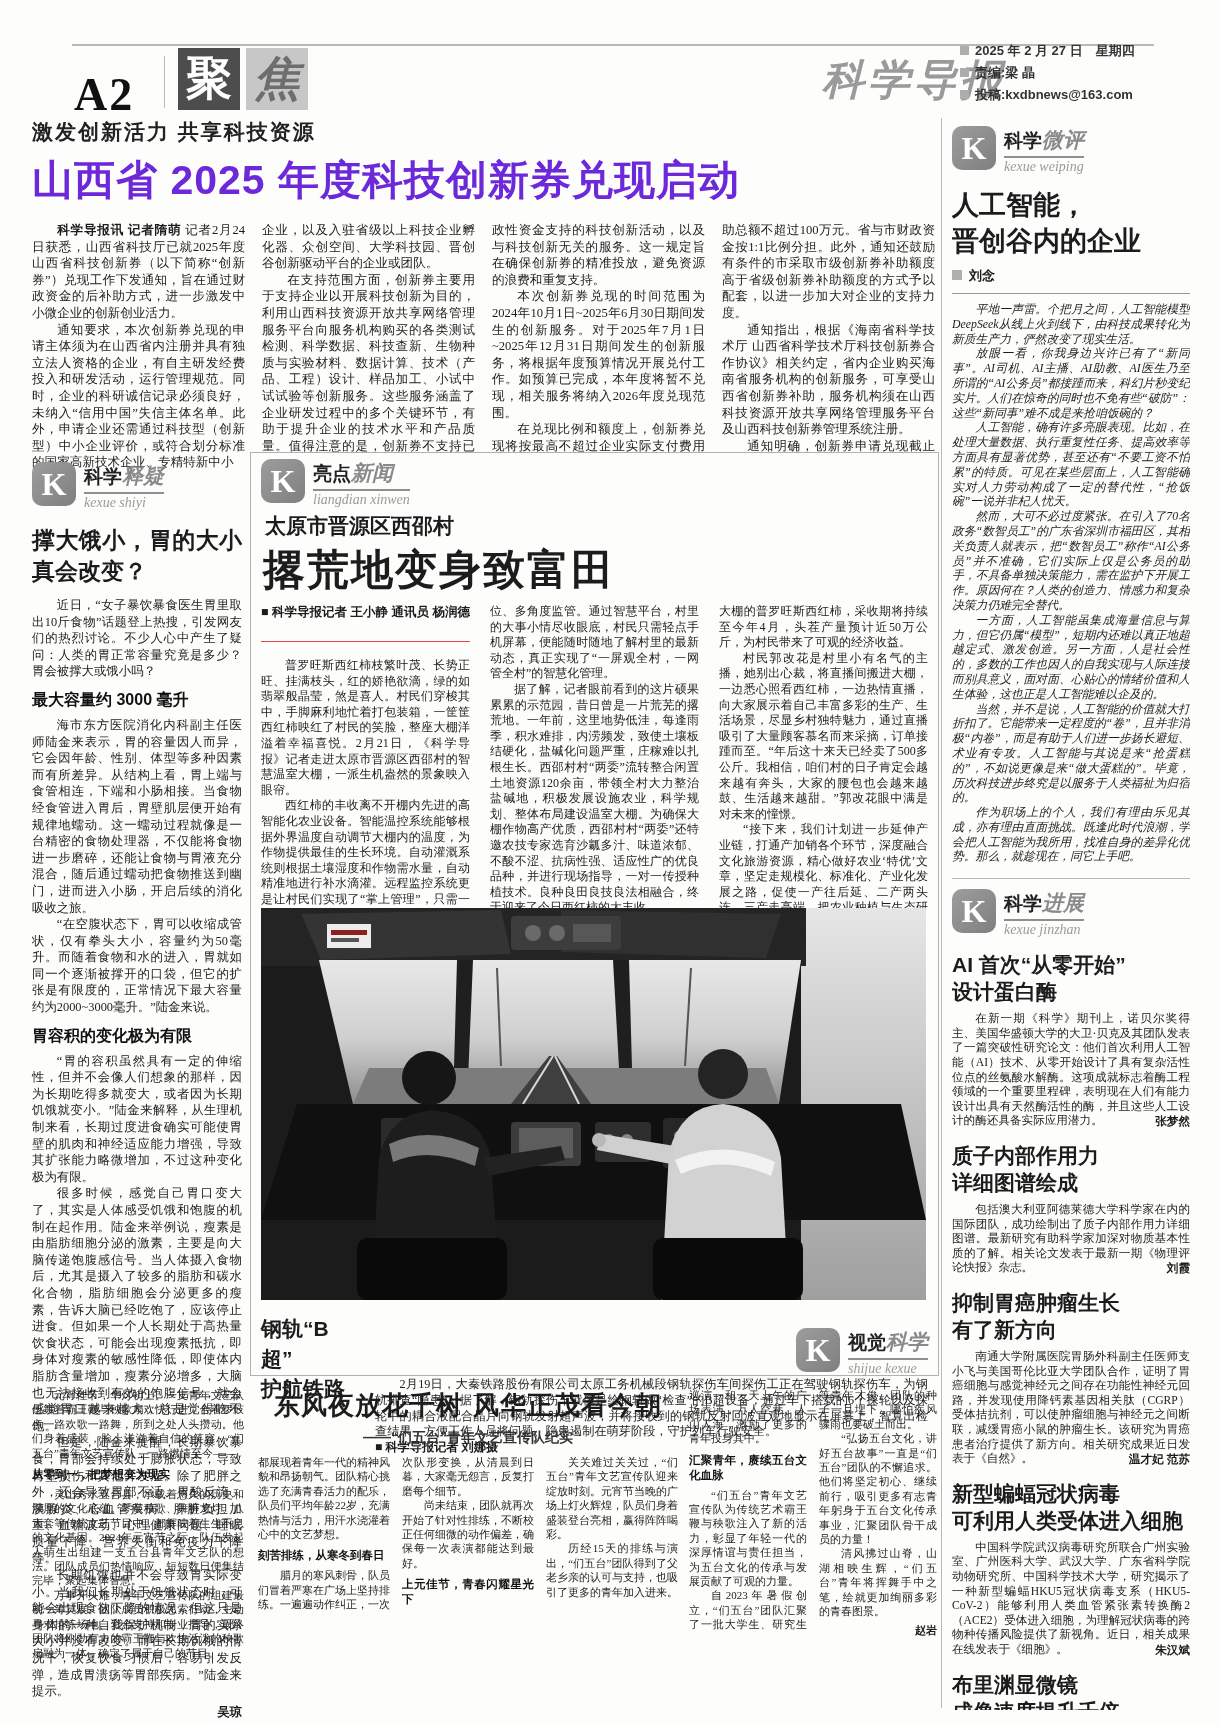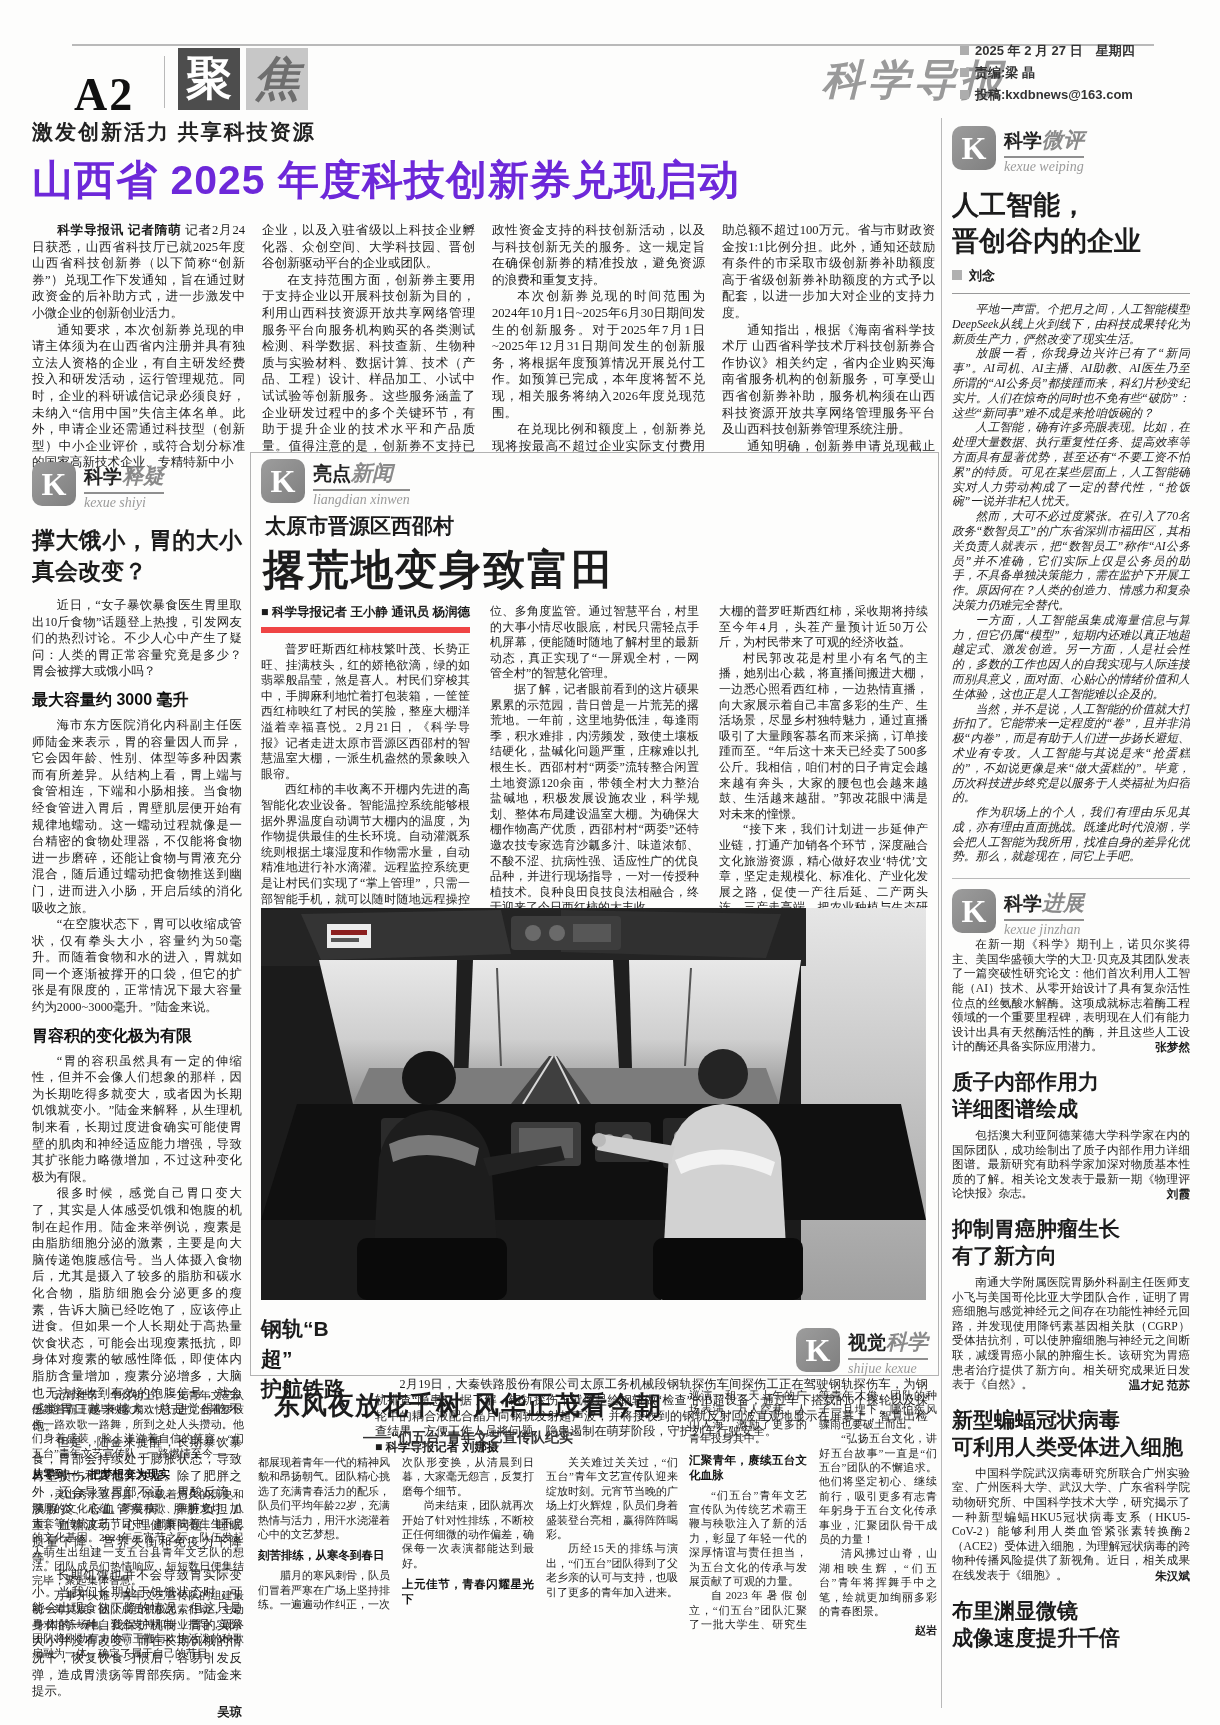--- a/index.html
+++ b/index.html
@@ -41,27 +41,27 @@
   .shiyi{font-size:12.4px;line-height:16.6px;}
   .shiyi-title{font:bold 23px "Liberation Sans",sans-serif;line-height:31px;margin:14px 0 10px;}
   .shiyi .sub{font-size:16px;margin:10px 0 6px;}
   
   .ldbox{border:1px solid #b2b2b2;background:#fdfdfc;}
   .ld-inner{padding:6px 10px 0 10px;}
   .ld-kicker{font:bold 21px "Liberation Sans",sans-serif;margin:4px 0 0 4px;}
   .ld-title{font:bold 42px "Liberation Sans",sans-serif;letter-spacing:2px;margin:2px 0 6px 2px;}
   .ld-cols{display:flex;gap:20px;height:304px;overflow:hidden;font-size:12px;line-height:15.6px;}
   .ld-col{width:213px;}
-  .ld-byline{font:bold 12.5px "Liberation Sans",sans-serif;border-bottom:6px solid #ef4444;
-             padding-bottom:6px;margin-bottom:9px;}
+  .ld-byline{font:bold 12.5px "Liberation Sans",sans-serif;border-bottom:1px solid #ef4444;
+             padding-bottom:20px;margin-bottom:16px;}
   
   .cap-row{display:flex;gap:12px;margin-top:8px;}
   .cap-label{font:bold 21px "Liberation Sans",sans-serif;line-height:30px;width:102px;flex:0 0 auto;padding-top:6px;}
   .cap-text{font-size:12.2px;line-height:15.8px;text-align:justify;}
-  .cap-text .credit{font-weight:bold;font-family:Liberation Sans, sans-serif;}
+  .cap-text .credit{font-weight:bold;font-family:Liberation Serif, serif;}
   .visual-logo{float:right;margin:20px 0 0 14px;}
   
   .sidebar{font-size:11.6px;line-height:14.6px;}
   .wp-title{font:bold 27px "Liberation Sans",sans-serif;line-height:36px;margin:12px 0 8px;}
   .wp-byline{font:bold 13px "Liberation Sans",sans-serif;border-bottom:1px solid #999;padding-bottom:8px;margin-bottom:8px;}
   .wp-byline .sq{display:inline-block;width:10px;height:10px;background:#b0b0b0;margin-right:7px;}
   .wp-body{font-style:italic;font-size:11.8px;line-height:14.8px;}
   .brief-title{font:bold 21px "Liberation Sans",sans-serif;line-height:27px;margin:13px 0 7px;}
   .brief-body{margin:0;text-indent:2em;text-align:justify;}
   .brief-author{float:right;font-weight:bold;font-style:normal;font-family:"Liberation Sans",sans-serif;}
@@ -292,20 +292,24 @@
 
     <div class="sect">
       <div class="klogo">K</div>
       <div>
         <div class="names"><span class="n1">科学</span><span class="n2">进展</span></div>
         <div class="pinyin">kexue  jinzhan</div>
       </div>
     </div>
 
     <div>
+      <div class="brief-title">
+          <div>AI 首次“从零开始”</div>
+          <div>设计蛋白酶</div>
+        </div>
       <p class="brief-body"><span>在新一期《科学》期刊上，诺贝尔奖得主、美国华盛顿大学的大卫·贝克及其团队发表了一篇突破性研究论文：他们首次利用人工智能（AI）技术、从零开始设计了具有复杂活性位点的丝氨酸水解酶。这项成就标志着酶工程领域的一个重要里程碑，表明现在人们有能力设计出具有天然酶活性的酶，并且这些人工设计的酶还具备实际应用潜力。</span><span class="brief-author">张梦然</span></p>
     </div>
     <div>
       <div class="brief-title">
           <div>质子内部作用力</div>
           <div>详细图谱绘成</div>
         </div>
       <p class="brief-body"><span>包括澳大利亚阿德莱德大学科学家在内的国际团队，成功绘制出了质子内部作用力详细图谱。最新研究有助科学家加深对物质基本性质的了解。相关论文发表于最新一期《物理评论快报》杂志。</span><span class="brief-author">刘霞</span></p>
     </div>
     <div>

